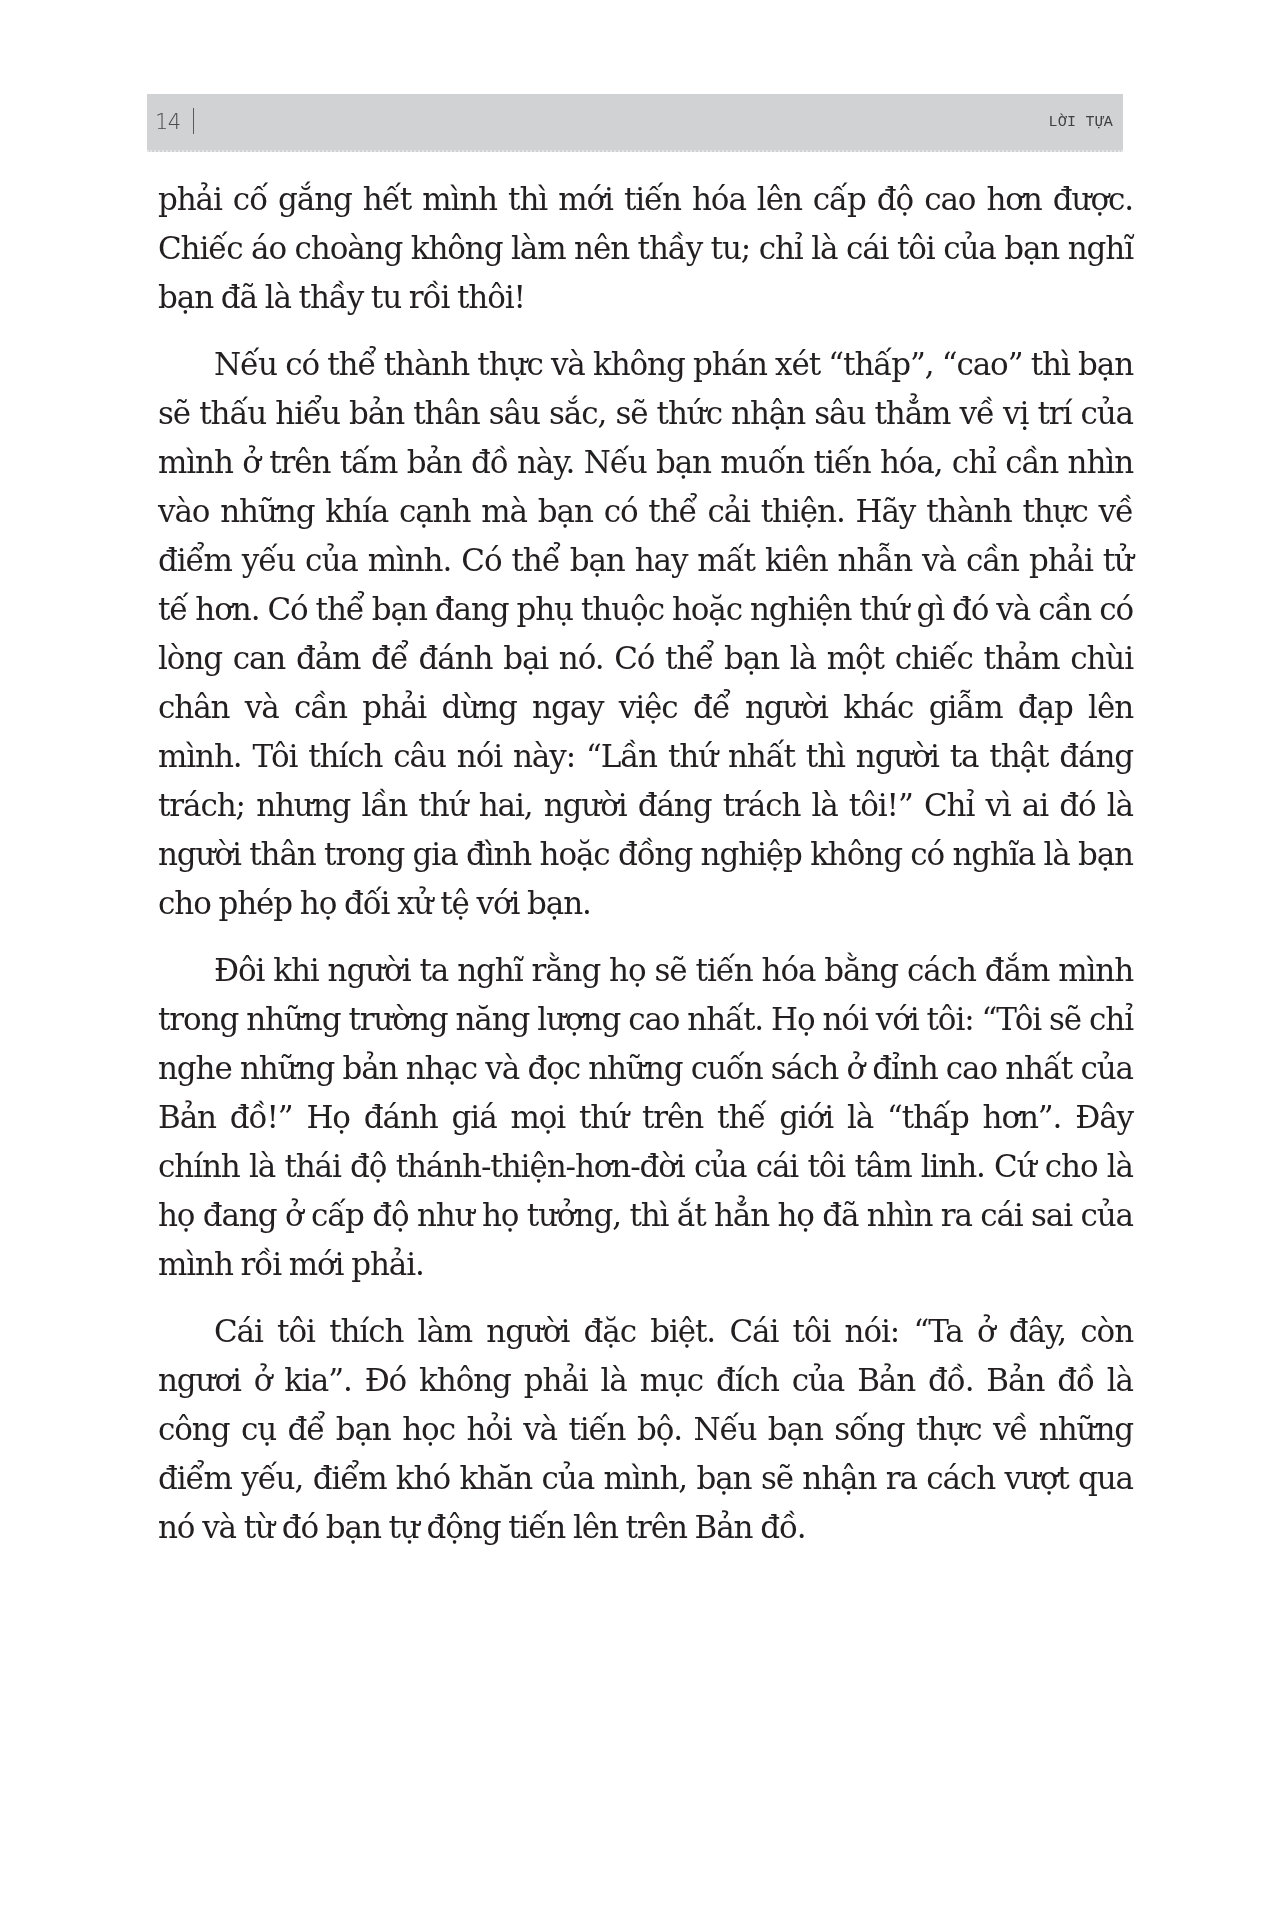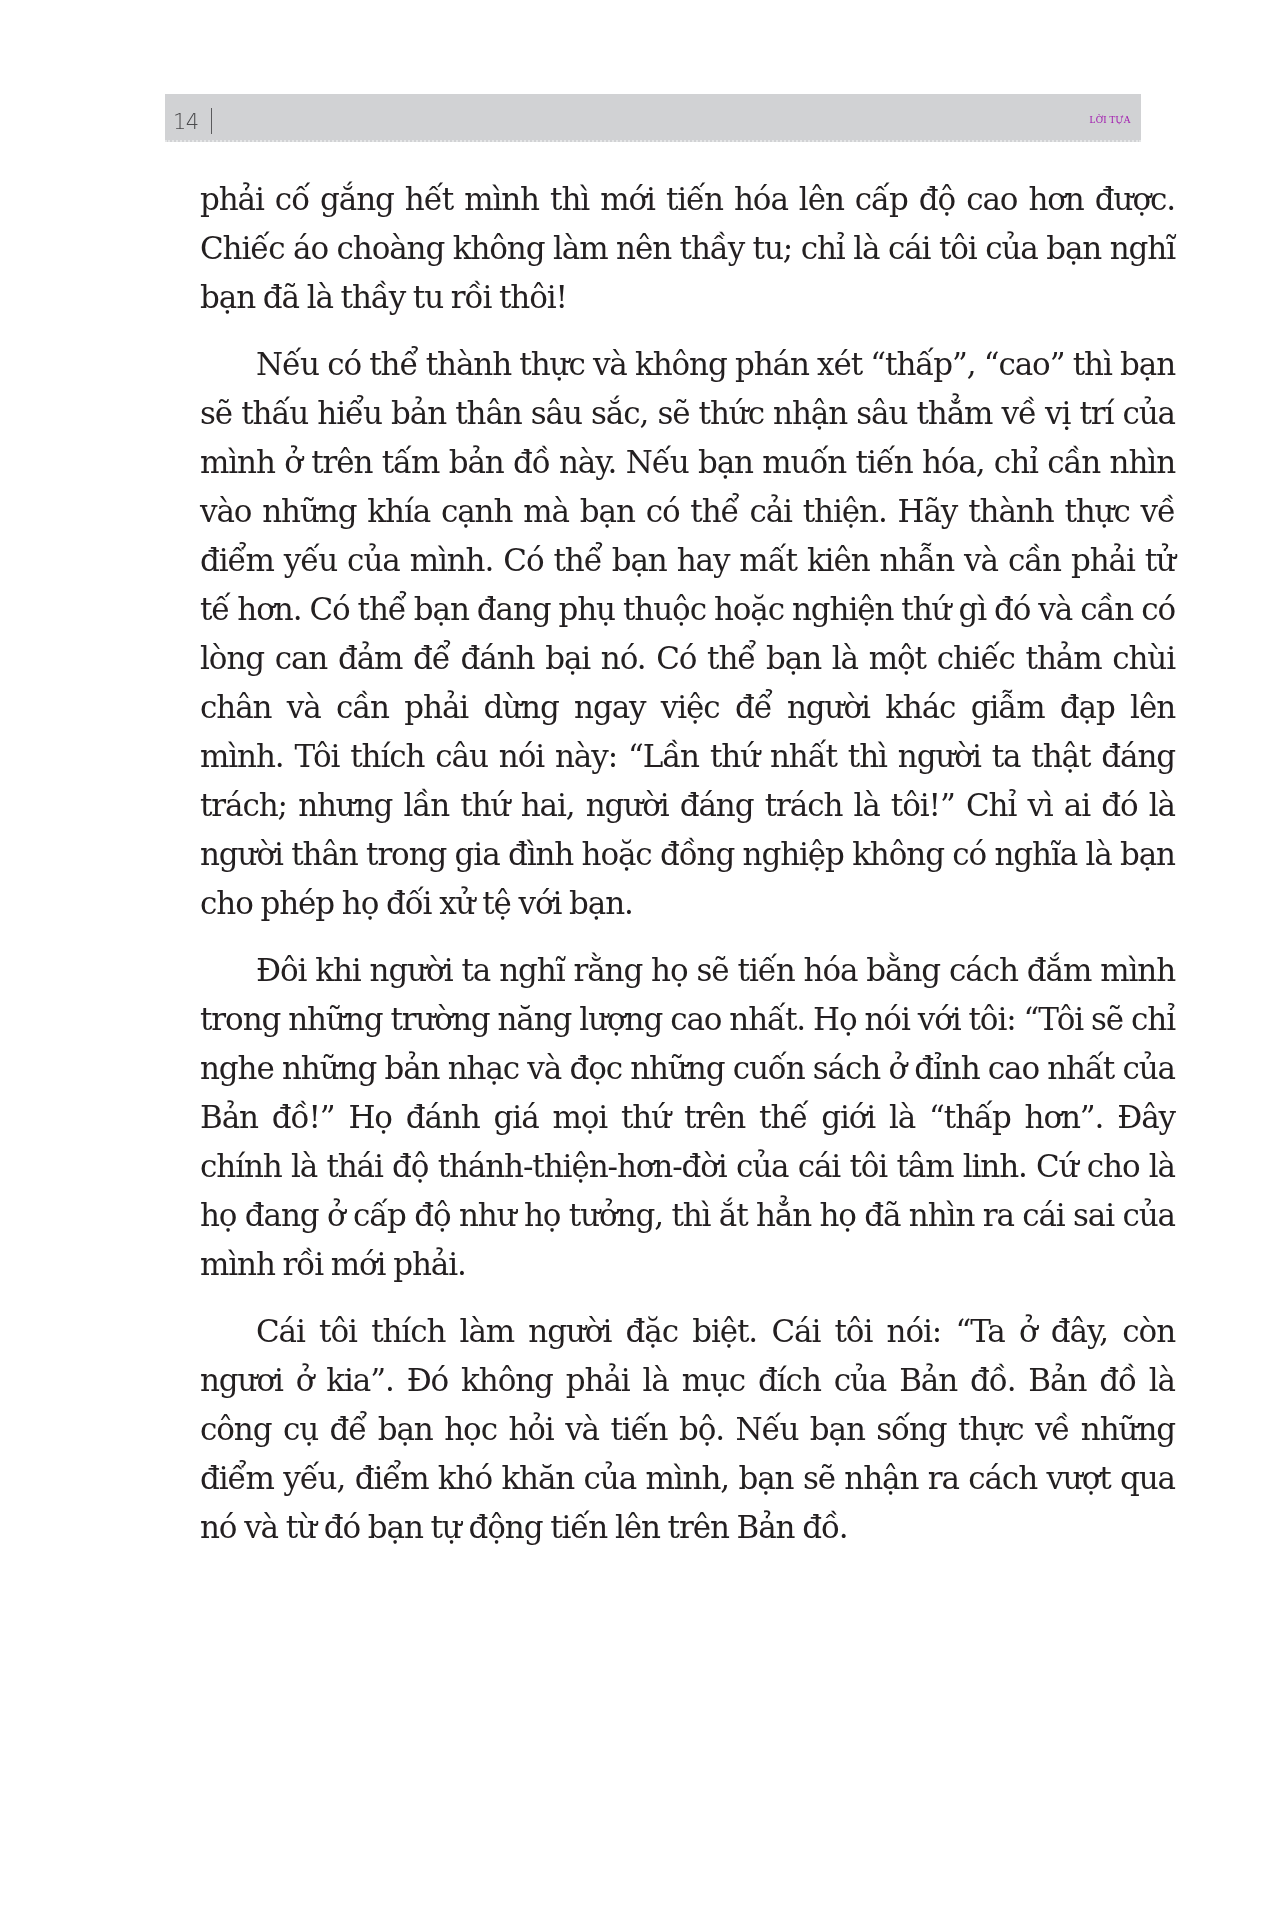--- a/index.html
+++ b/index.html
@@ -16,24 +16,24 @@
     .page {
       position: absolute;
       left: 0;
       top: 0;
       width: 1276px;
       height: 1922px;
       background: #ffffff;
     }
     .running-header {
       position: absolute;
-      left: 165px;
+      left: 147px;
       top: 94px;
       width: 976px;
-      height: 48px;
+      height: 58px;
       background: #d1d2d4;
       border-bottom: 2px dotted #e4e5e6;
       box-sizing: border-box;
     }
     .page-number {
       position: absolute;
       left: 8px;
       top: 16px;
       font-family: "DejaVu Sans", sans-serif;
       font-size: 21px;
@@ -46,37 +46,36 @@
       left: 46px;
       top: 14px;
       width: 1px;
       height: 26px;
       background: #5a5a5c;
     }
     .chapter-title {
       position: absolute;
       right: 10px;
       top: 20px;
-      font-family: Liberation Serif, serif;
-      font-size: 10px;
-      color: #a21caf;
+      font-family: Liberation Mono, monospace;
+      font-size: 15px;
+      color: #404040;
       letter-spacing: 0.2px;
     }
     .body-text {
       position: absolute;
       left: 158px;
       top: 175px;
       width: 975px;
       font-family: "DejaVu Serif", "Liberation Serif", serif;
       font-size: 31px;
       line-height: 49px;
       color: #231f20;
       letter-spacing: -1.1px;
       word-spacing: -1px;
-      margin-left: 42px;
     }
     .body-text p {
       margin: 0 0 18px 0;
       text-align: justify;
       text-align-last: left;
     }
     .body-text p.indent {
       text-indent: 56px;
     }
     .body-text p.no-last-left {

